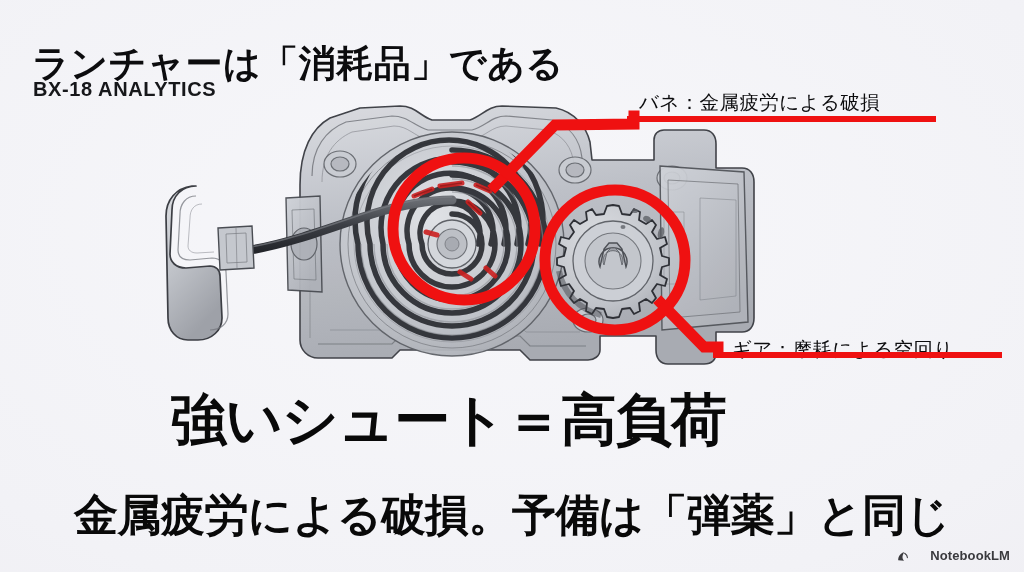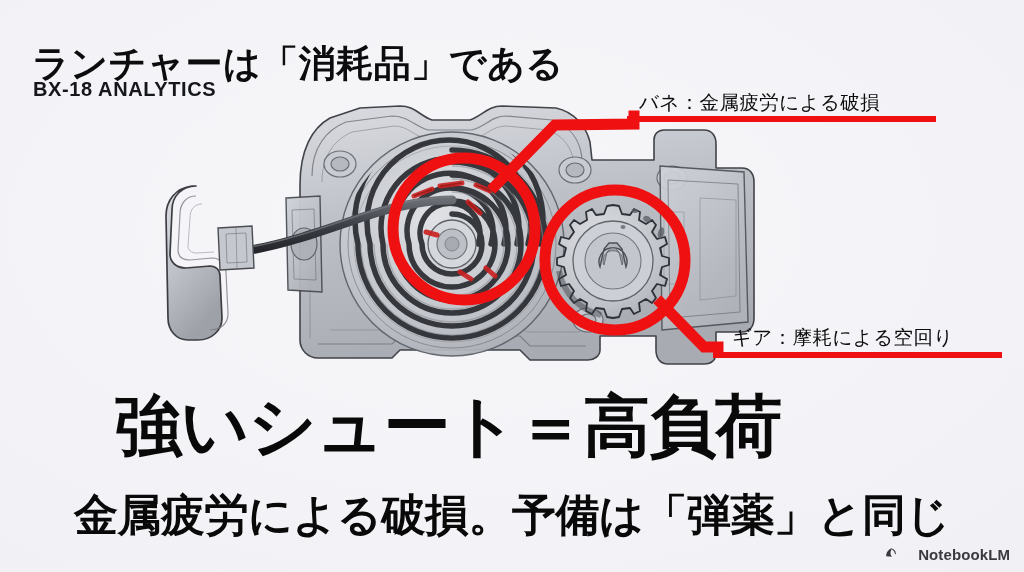--- a/index.html
+++ b/index.html
@@ -28,50 +28,50 @@
     font-size:20px; font-weight:700; letter-spacing:0.6px;
     color:#16171a; white-space:nowrap;
   }
   
   .callout {
     position:absolute; white-space:nowrap;
     font-size:19.5px; font-weight:400; color:#0c0c0e;
     letter-spacing:0.4px;
   }
   #callout-spring { left:639px; top:89px; }
-  #callout-gear   { left:732px; top:324px; }
+  #callout-gear   { left:732px; top:336px; }
   .callout-rule {
     position:absolute; height:6px; background:#ef1111;
   }
   #rule-spring { left:627px; top:116px; width:309px; }
   #rule-gear   { left:713px; top:352px; width:289px; }
 
   
   #art { position:absolute; left:0; top:0; width:1024px; height:572px; }
 
   
   #headline {
     position:absolute; left:0; top:392px; width:896px;
     text-align:center;
-    font-size:67px; font-weight:700; color:#090909;
+    font-size:56px; font-weight:700; color:#090909;
     letter-spacing:-1px; line-height:1.0;
     white-space:nowrap;
   }
   #subheadline {
     position:absolute; left:0; top:493px; width:1024px;
     text-align:center;
     font-size:44px; font-weight:700; color:#090909;
     letter-spacing:-0.5px; line-height:1.0;
     white-space:nowrap;
   }
   
   #watermark {
     position:absolute; right:14px; bottom:9px;
-    display:flex; align-items:flex-start; gap:21px;
-    font-size:15px; font-weight:600; color:#3a3a3e;
+    display:flex; align-items:flex-end; gap:21px;
+    font-size:13px; font-weight:600; color:#3a3a3e;
     letter-spacing:0.1px;
   }
   #watermark svg { display:block; }
 </style>
 </head>
 <body>
 
 <div id="slide">
 
   <svg id="art" viewBox="0 0 1024 572">

